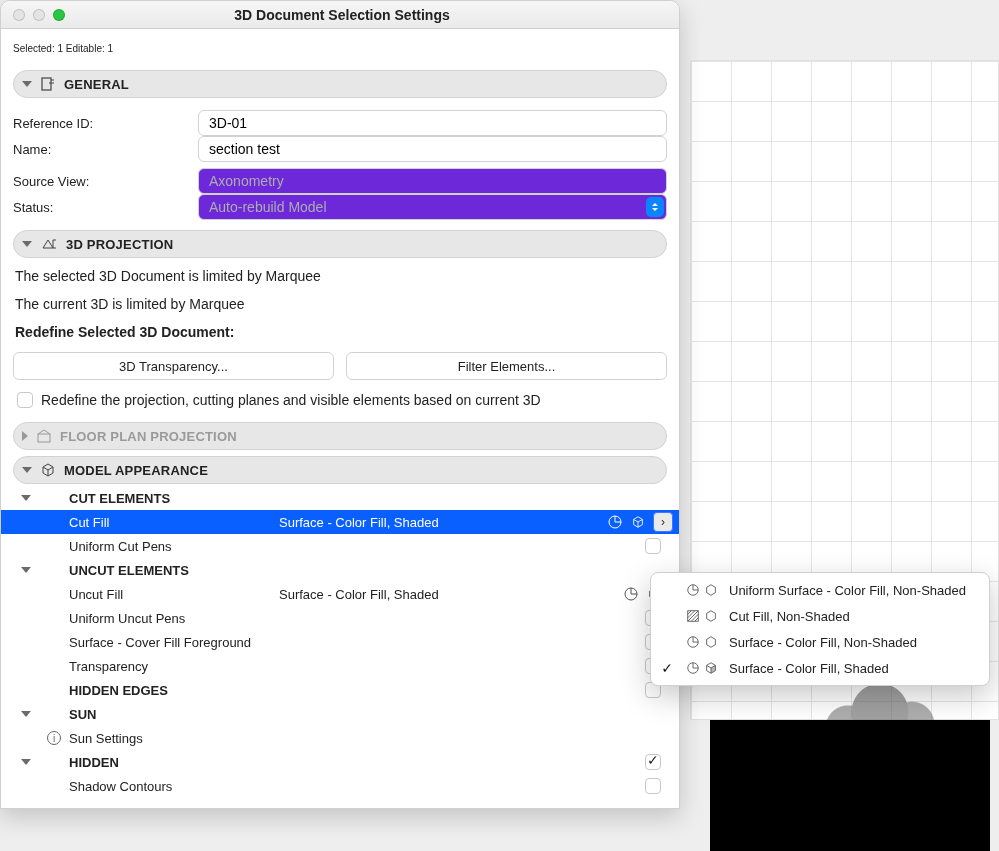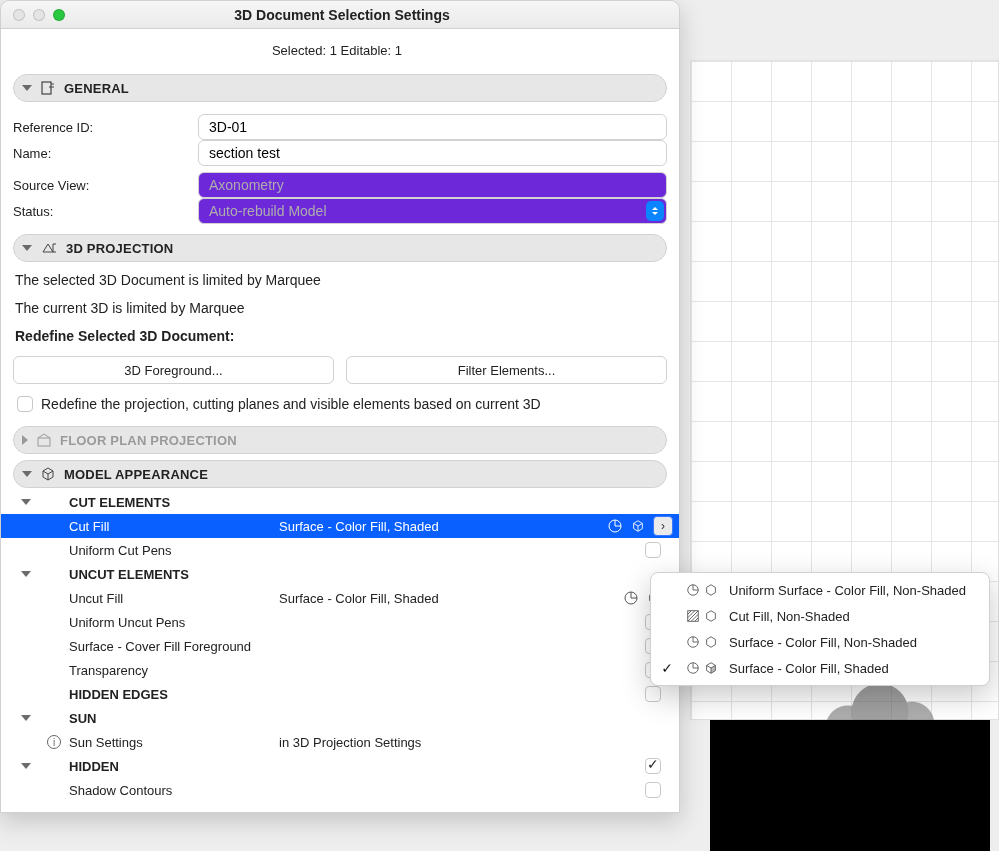--- a/index.html
+++ b/index.html
@@ -8,21 +8,21 @@
   .window { position: absolute; left: 0; top: 0; width: 680px; background: #ffffff; border: 1px solid #d0d0d0;
             box-shadow: 0 8px 24px rgba(0,0,0,.18); border-top-left-radius: 10px; border-top-right-radius: 10px; }
   .titlebar { height: 28px; display:flex; align-items:center; background: linear-gradient(#f6f6f6,#eaeaea);
               border-bottom: 1px solid #d0d0d0; border-top-left-radius:10px; border-top-right-radius:10px; }
   .traffic { display:flex; gap:8px; padding-left:12px; }
   .dot { width:12px; height:12px; border-radius:50%; border:1px solid rgba(0,0,0,.15); }
   .dot.close { background:#e4e4e4; } .dot.min{background:#e4e4e4;} .dot.zoom{background:#28c840;}
   .title { flex:1; text-align:center; font-weight:700; font-size:14px; color:#222; padding-right:60px; }
 
   .inner { padding: 0 12px 10px 12px; font-size: 13px; }
-  .status-line { text-align:center; padding: 14px 6px 10px 0; font-size: 13px; }
+  .status-line { text-align:left; padding: 14px 6px 10px 0; font-size: 10px; }
 
   .section-head { display:flex; align-items:center; gap:8px; height:28px; background:#e7e7e7;
                   border:1px solid #d2d2d2; border-radius:14px; padding:0 8px; margin-top:6px; }
   .section-head.disabled { color:#9a9a9a; }
   .sec-title { font-weight:700; letter-spacing:0.2px; font-size:13px; }
 
   .form { display:grid; grid-template-columns: 185px 1fr; align-items:center; padding:12px 0 4px 0; }
   .form label { font-size:13px; }
   .txt { width:100%; height:26px; border:1px solid #d2d2d2; border-radius:6px; padding:0 10px; font-size:14px; background:#fff; }
   .txt[readonly] { background:#6d28d9; color:#adadad; }
@@ -142,21 +142,21 @@
           </svg>
       </span>
       <span class="sec-title">3D PROJECTION</span>
     </div>
 
     <div class="note">The selected 3D Document is limited by Marquee</div>
     <div class="note">The current 3D is limited by Marquee</div>
     <div class="note bold">Redefine Selected 3D Document:</div>
 
     <div class="btnrow">
-      <button class="btn">3D Foreground...</button>
+      <button class="btn">3D Transparency...</button>
       <button class="btn">Filter Elements...</button>
     </div>
 
     <div class="check-row">
       <span class="chk"></span>
       <span>Redefine the projection, cutting planes and visible elements based on current 3D</span>
     </div>
 
     <div class="section-head disabled">
       <span class="tri right"></span>
@@ -300,21 +300,20 @@
         <span class="val"></span>
           <span class="tail"></span>
       </div>
 
       <div class="row">
         <span class="gutter"></span>
         <span class="gutter2">
             <span class="info">i</span>
           </span>
         <span class="lbl">Sun Settings</span>
-        <span class="val">in 3D Projection Settings</span>
         <span class="tail"></span>
       </div>
 
       <div class="row group">
         <span class="gutter">
             <span class="tri"></span>
           </span>
         <span class="gutter2"></span>
         <span class="lbl">HIDDEN</span>
         <span class="val"></span>

